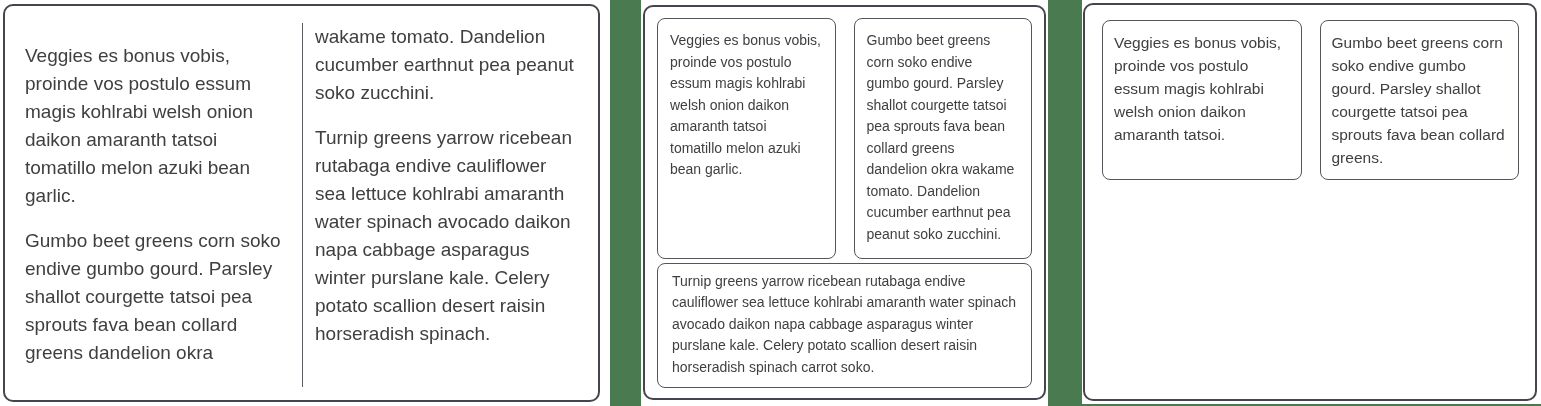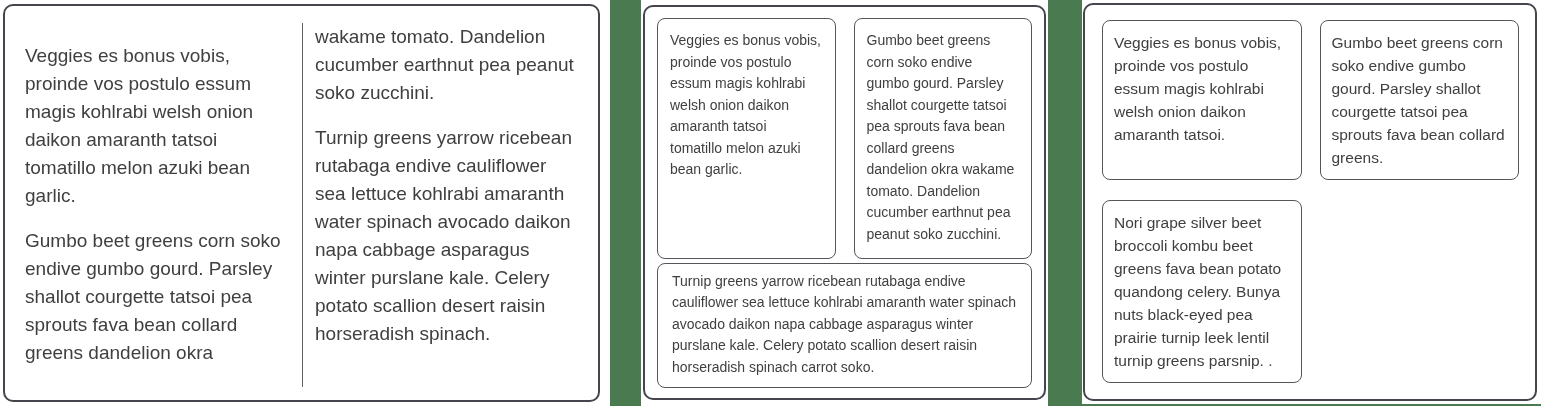--- a/index.html
+++ b/index.html
@@ -107,18 +107,15 @@
 
 <div class="viewport" id="vp3">
   <div class="card" id="card3">
     <div class="grid3">
       <div class="tbox">
         <p>Veggies es bonus vobis, proinde vos postulo essum magis kohlrabi welsh onion daikon amaranth tatsoi.</p>
       </div>
       <div class="tbox">
         <p>Gumbo beet greens corn soko endive gumbo gourd. Parsley shallot courgette tatsoi pea sprouts fava bean collard greens.</p>
       </div>
-      <div class="tbox cell-c">
-        <p>Nori grape silver beet broccoli kombu beet greens fava bean potato quandong celery. Bunya nuts black-eyed pea prairie turnip leek lentil turnip greens parsnip. .</p>
-      </div>
     </div>
   </div>
 </div>
 
 </body></html>

